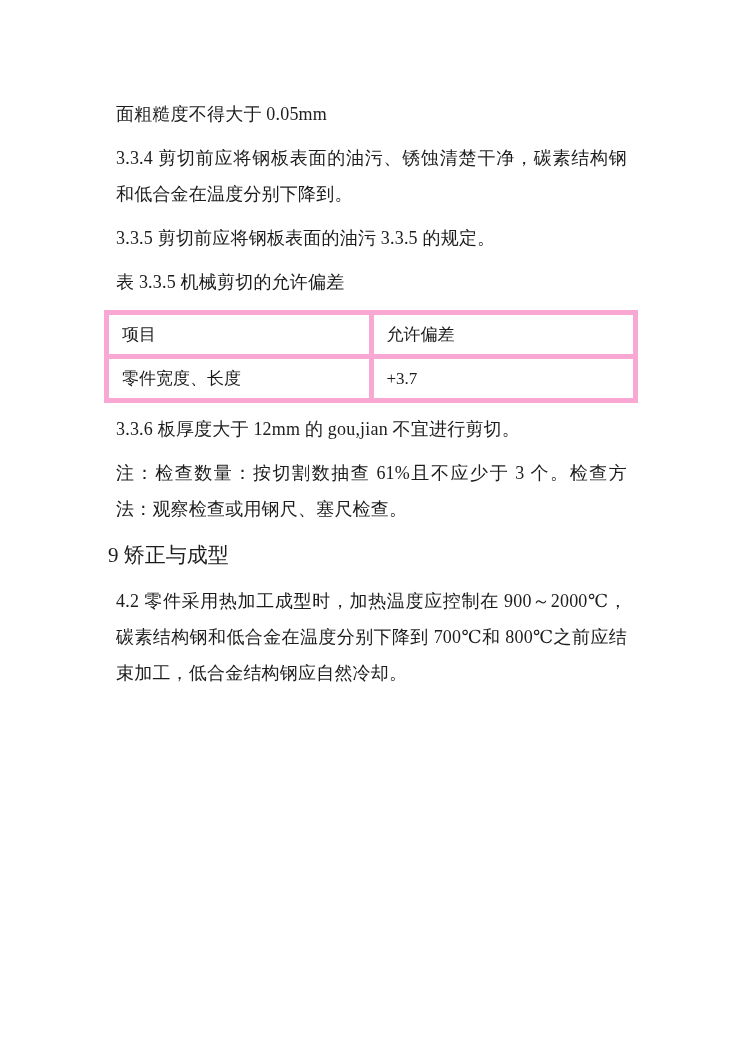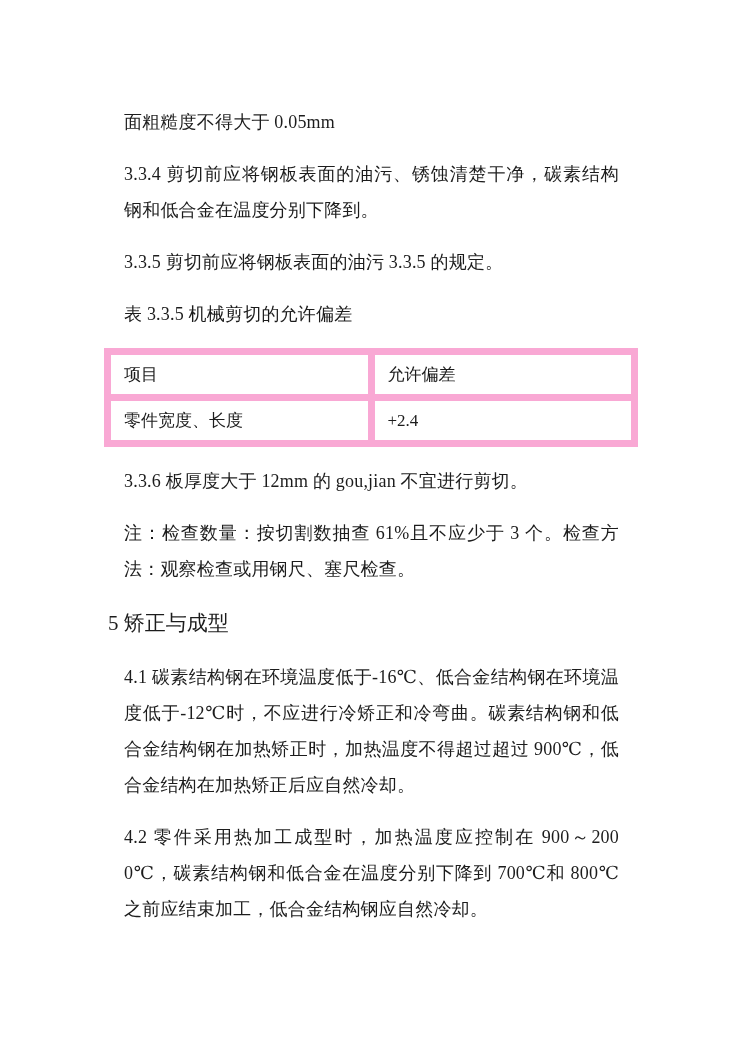--- a/index.html
+++ b/index.html
@@ -16,21 +16,21 @@
     font-family: "Liberation Serif", "DejaVu Serif", serif;
     color: #1c1c1c;
   }
   .content {
     position: absolute;
     left: 108px;
     top: 88px;
     width: 527px;
   }
   .para {
-    margin: 16px;
+    margin: 8px;
     font-size: 18px;
     line-height: 36px;
     text-align: justify;
     letter-spacing: 0.2px;
     word-break: break-all;
   }
   .para.last-left {
     text-align: left;
   }
   .section-heading {
@@ -40,21 +40,21 @@
     font-weight: normal;
     text-align: left;
   }
   table.tolerance-table {
     border-collapse: collapse;
     table-layout: fixed;
     width: 534px;
     margin: 10px 0 6px -4px;
   }
   table.tolerance-table td {
-    border: 7px solid #f9a8d4;
+    border: 5px solid #f9a8d4;
     width: 50%;
     height: 39px;
     padding: 0 13px;
     font-size: 17px;
     vertical-align: middle;
     text-align: left;
   }
 </style>
 </head>
 <body>
@@ -71,30 +71,29 @@
     <p class="para last-left">表 3.3.5 机械剪切的允许偏差</p>
 
     <table class="tolerance-table">
       <tbody>
         <tr>
           <td>项目</td>
           <td>允许偏差</td>
         </tr>
         <tr>
           <td>零件宽度、长度</td>
-          <td>+2.4</td>
+          <td>+3.7</td>
         </tr>
       </tbody>
     </table>
 
     <p class="para last-left">3.3.6 板厚度大于 12mm 的 gou,jian 不宜进行剪切。</p>
 
     <p class="para">注：检查数量：按切割数抽查 61%且不应少于 3 个。检查方法：观察检查或用钢尺、塞尺检查。</p>
 
-    <h2 class="section-heading">5 矫正与成型</h2>
+    <h2 class="section-heading">9 矫正与成型</h2>
 
-    <p class="para">4.1 碳素结构钢在环境温度低于-16℃、低合金结构钢在环境温度低于-12℃时，不应进行冷矫正和冷弯曲。碳素结构钢和低合金结构钢在加热矫正时，加热温度不得超过超过 900℃，低合金结构在加热矫正后应自然冷却。</p>
 
     <p class="para">4.2 零件采用热加工成型时，加热温度应控制在 900～2000℃，碳素结构钢和低合金在温度分别下降到 700℃和 800℃之前应结束加工，低合金结构钢应自然冷却。</p>
 
 
   </div>
 </div>
 
 </body></html>

